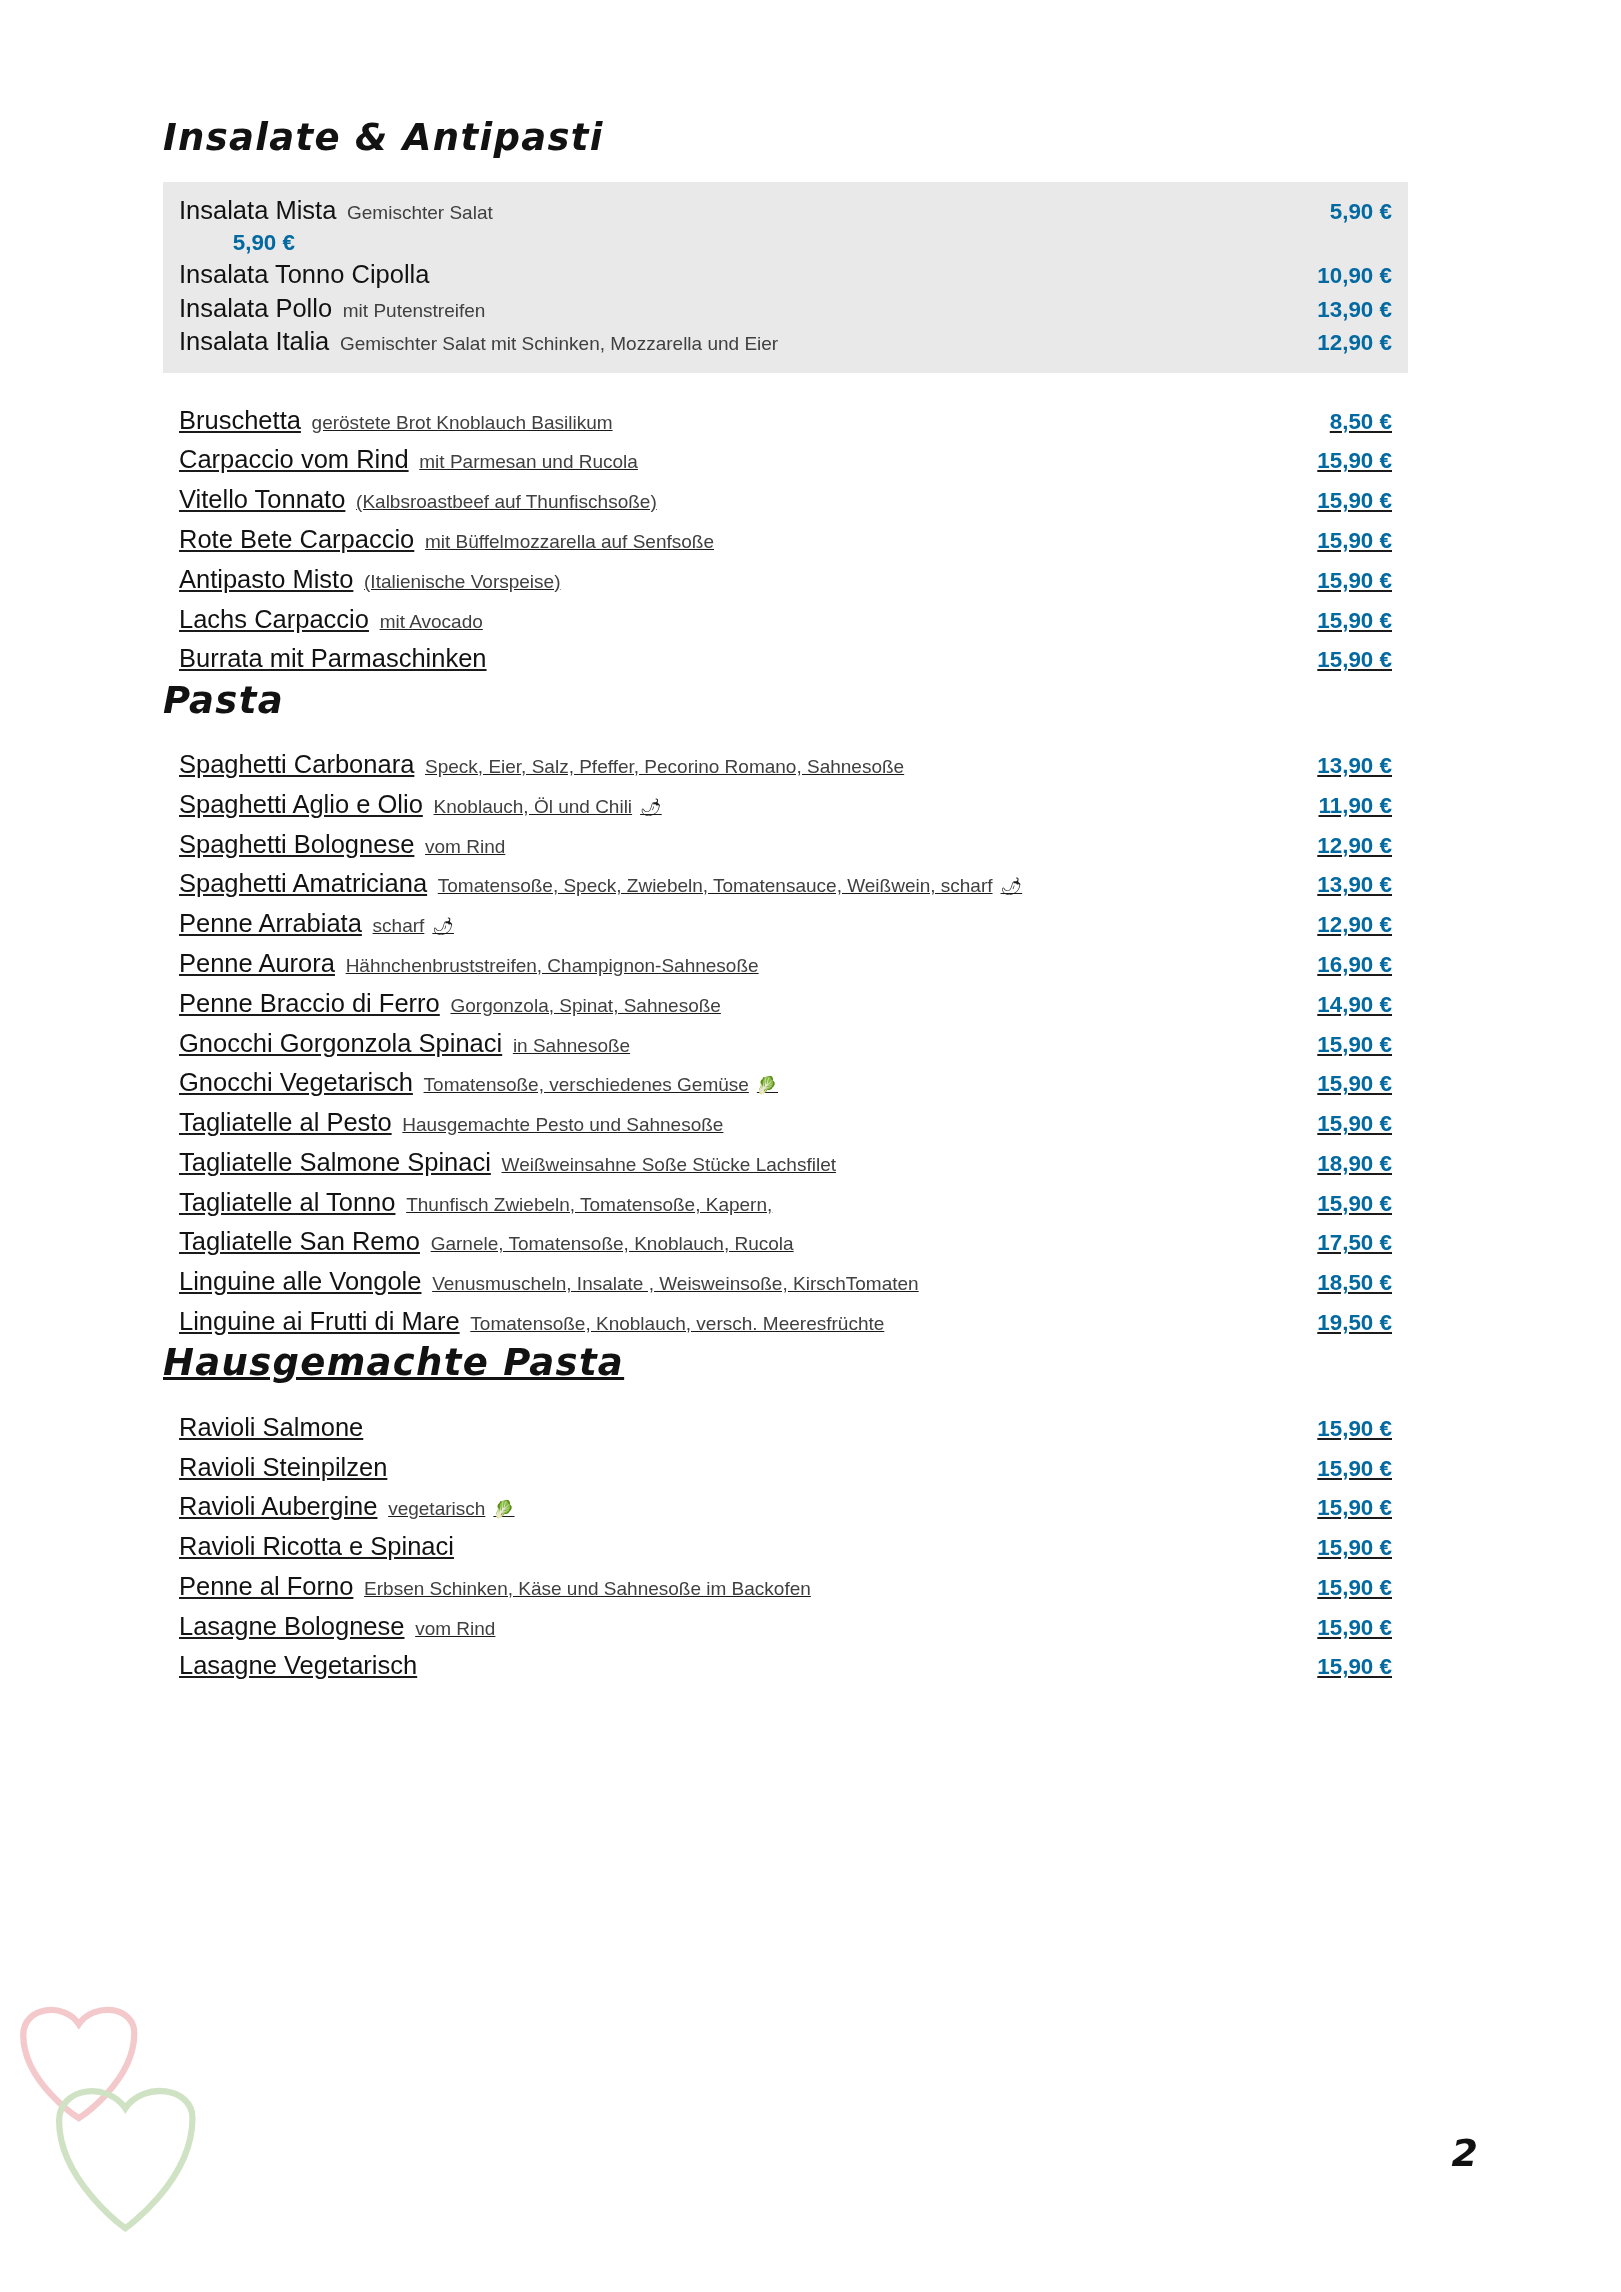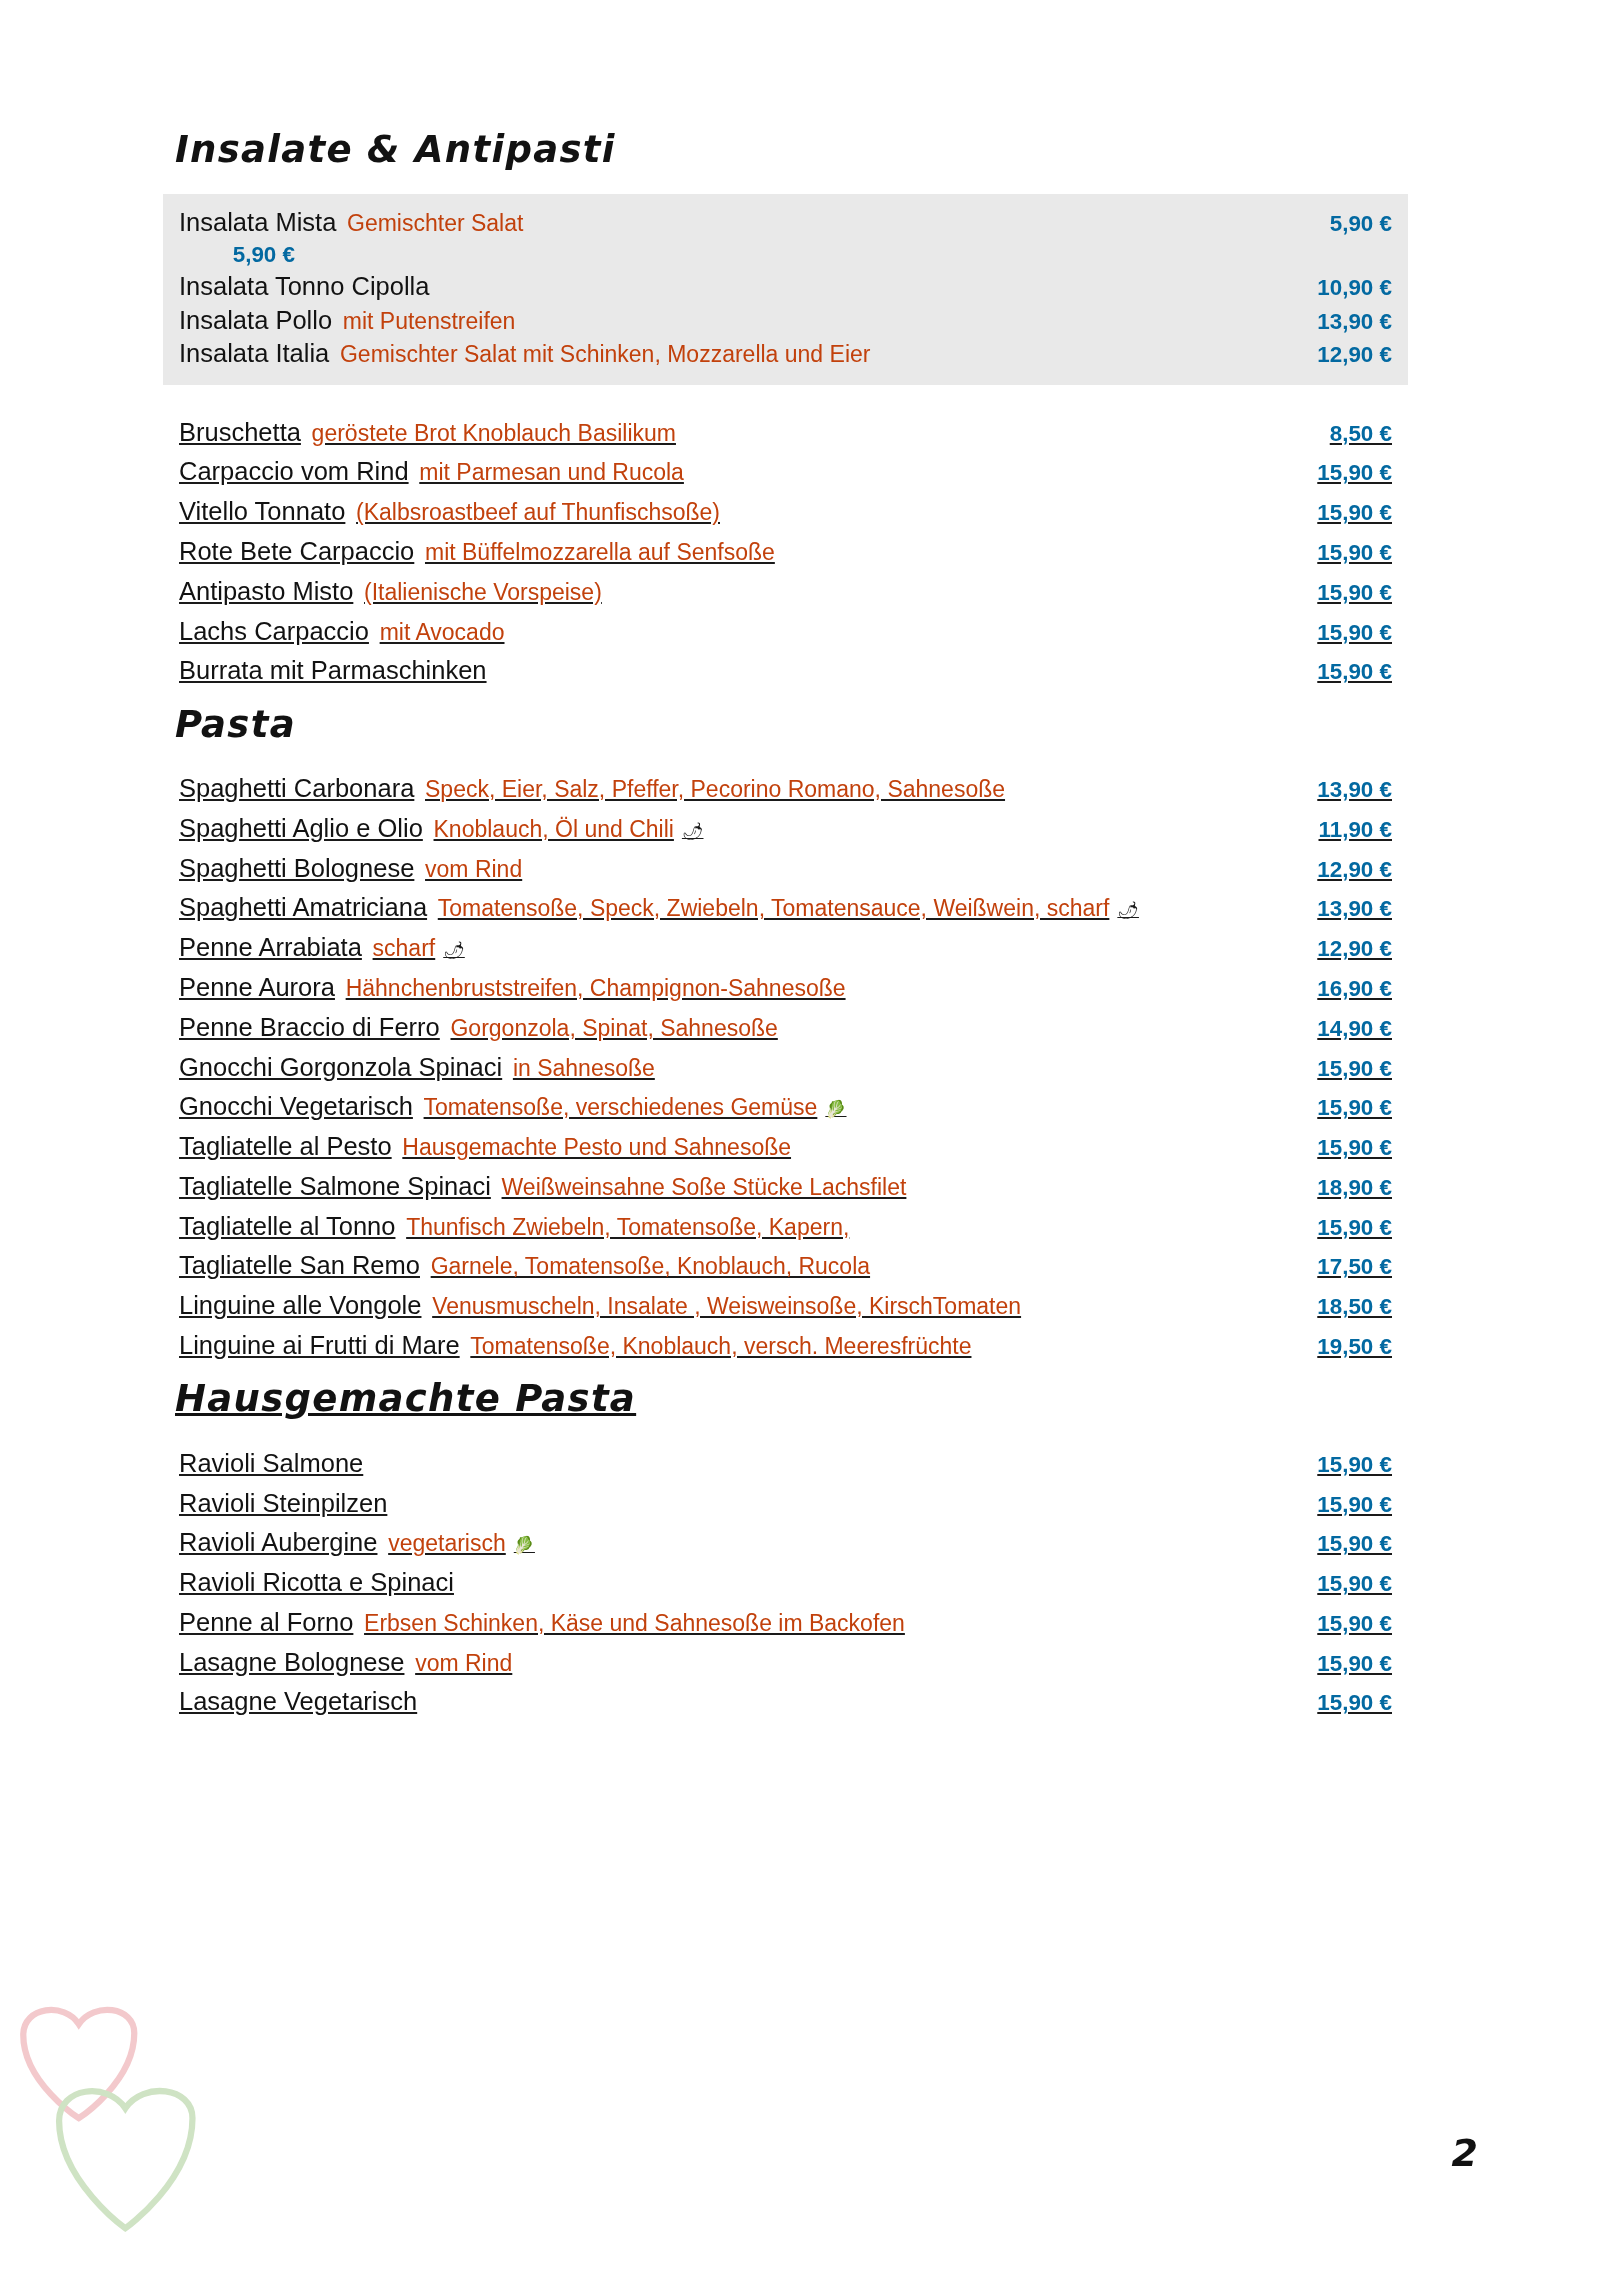--- a/index.html
+++ b/index.html
@@ -26,21 +26,21 @@
     left: 163px;
     top: 116px;
     width: 1245px;
   }
   h2.section-title {
     font-family: "DejaVu Sans", sans-serif;
     font-style: italic;
     font-weight: bold;
     font-size: 37px;
     letter-spacing: 1.3px;
-    margin: 12px;
+    margin: 0;
     padding: 0;
     color: #121212;
   }
   .section {
     margin-bottom: 0;
   }
   .shaded {
     background: #e9e9e9;
     padding: 12.5px 16px 14.3px 16px;
     margin-top: 23px;
@@ -62,22 +62,22 @@
     flex-wrap: nowrap;
     min-width: 0;
   }
   .dish-name {
     font-size: 25.5px;
     font-weight: 400;
     color: #121212;
     white-space: nowrap;
   }
   .dish-desc {
-    font-size: 23px;
-    color: #c2410c;
+    font-size: 19px;
+    color: #404040;
     margin-left: 10.7px;
     white-space: nowrap;
   }
   .veg, .spicy {
     margin-left: 8px;
     font-size: 17px;
     line-height: 1;
   }
   .price {
     flex: 0 0 auto;

